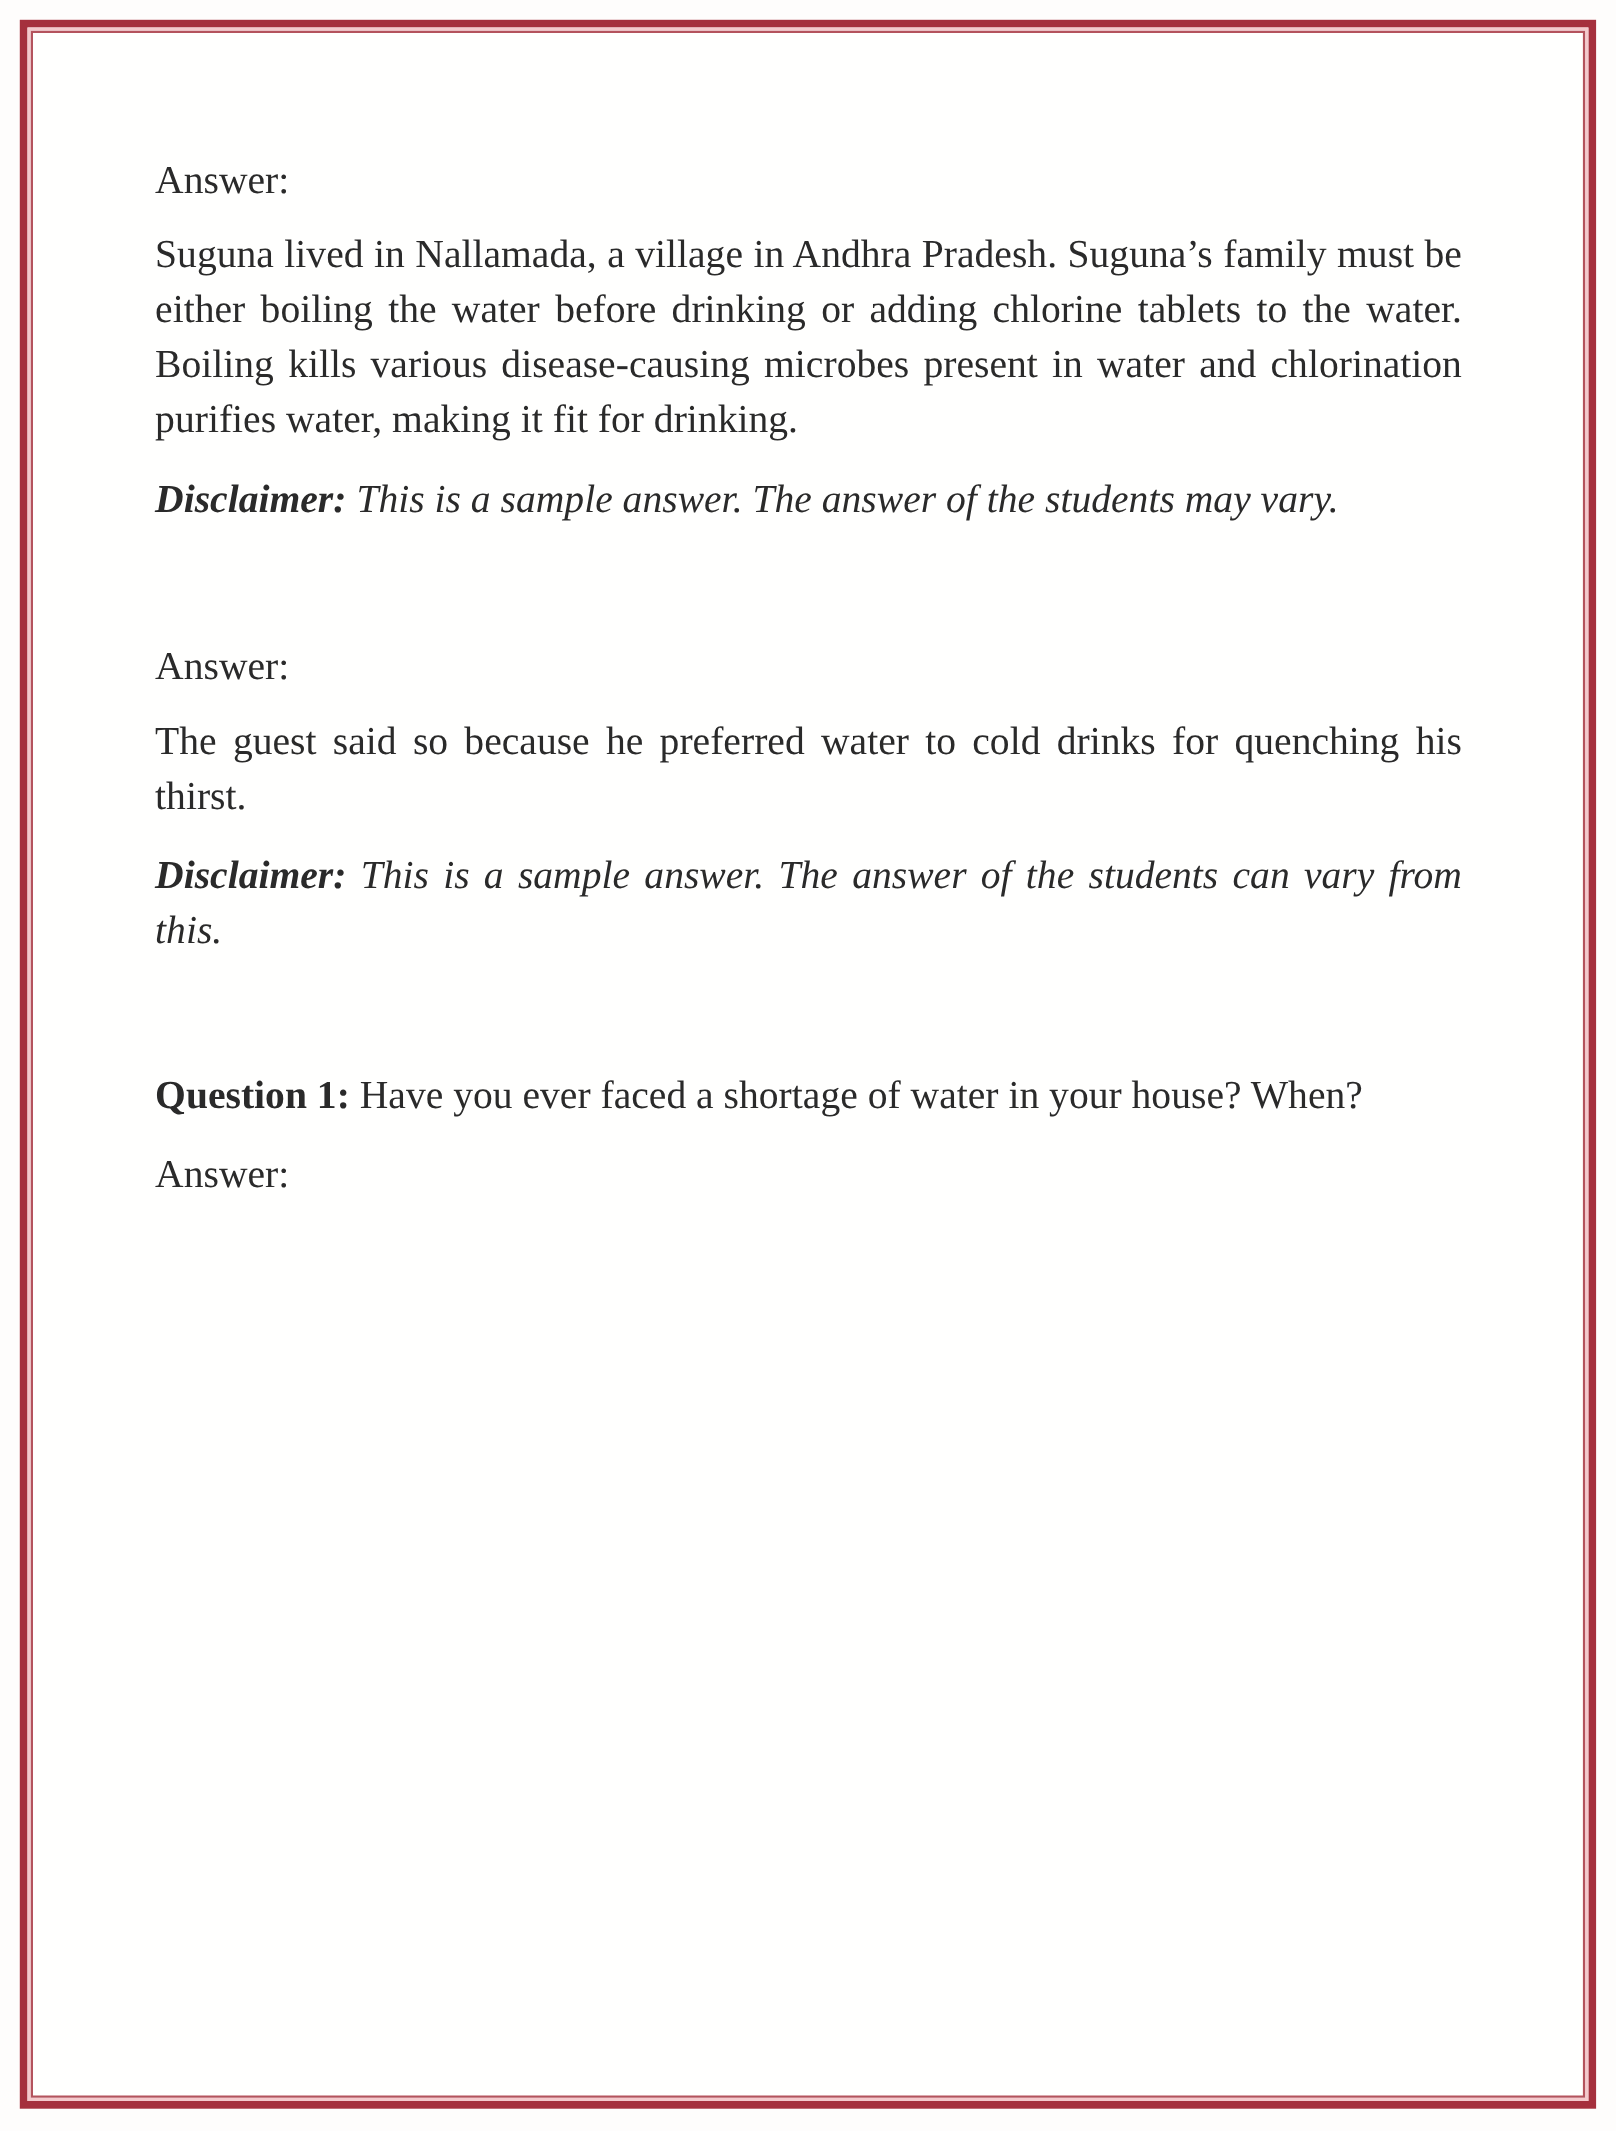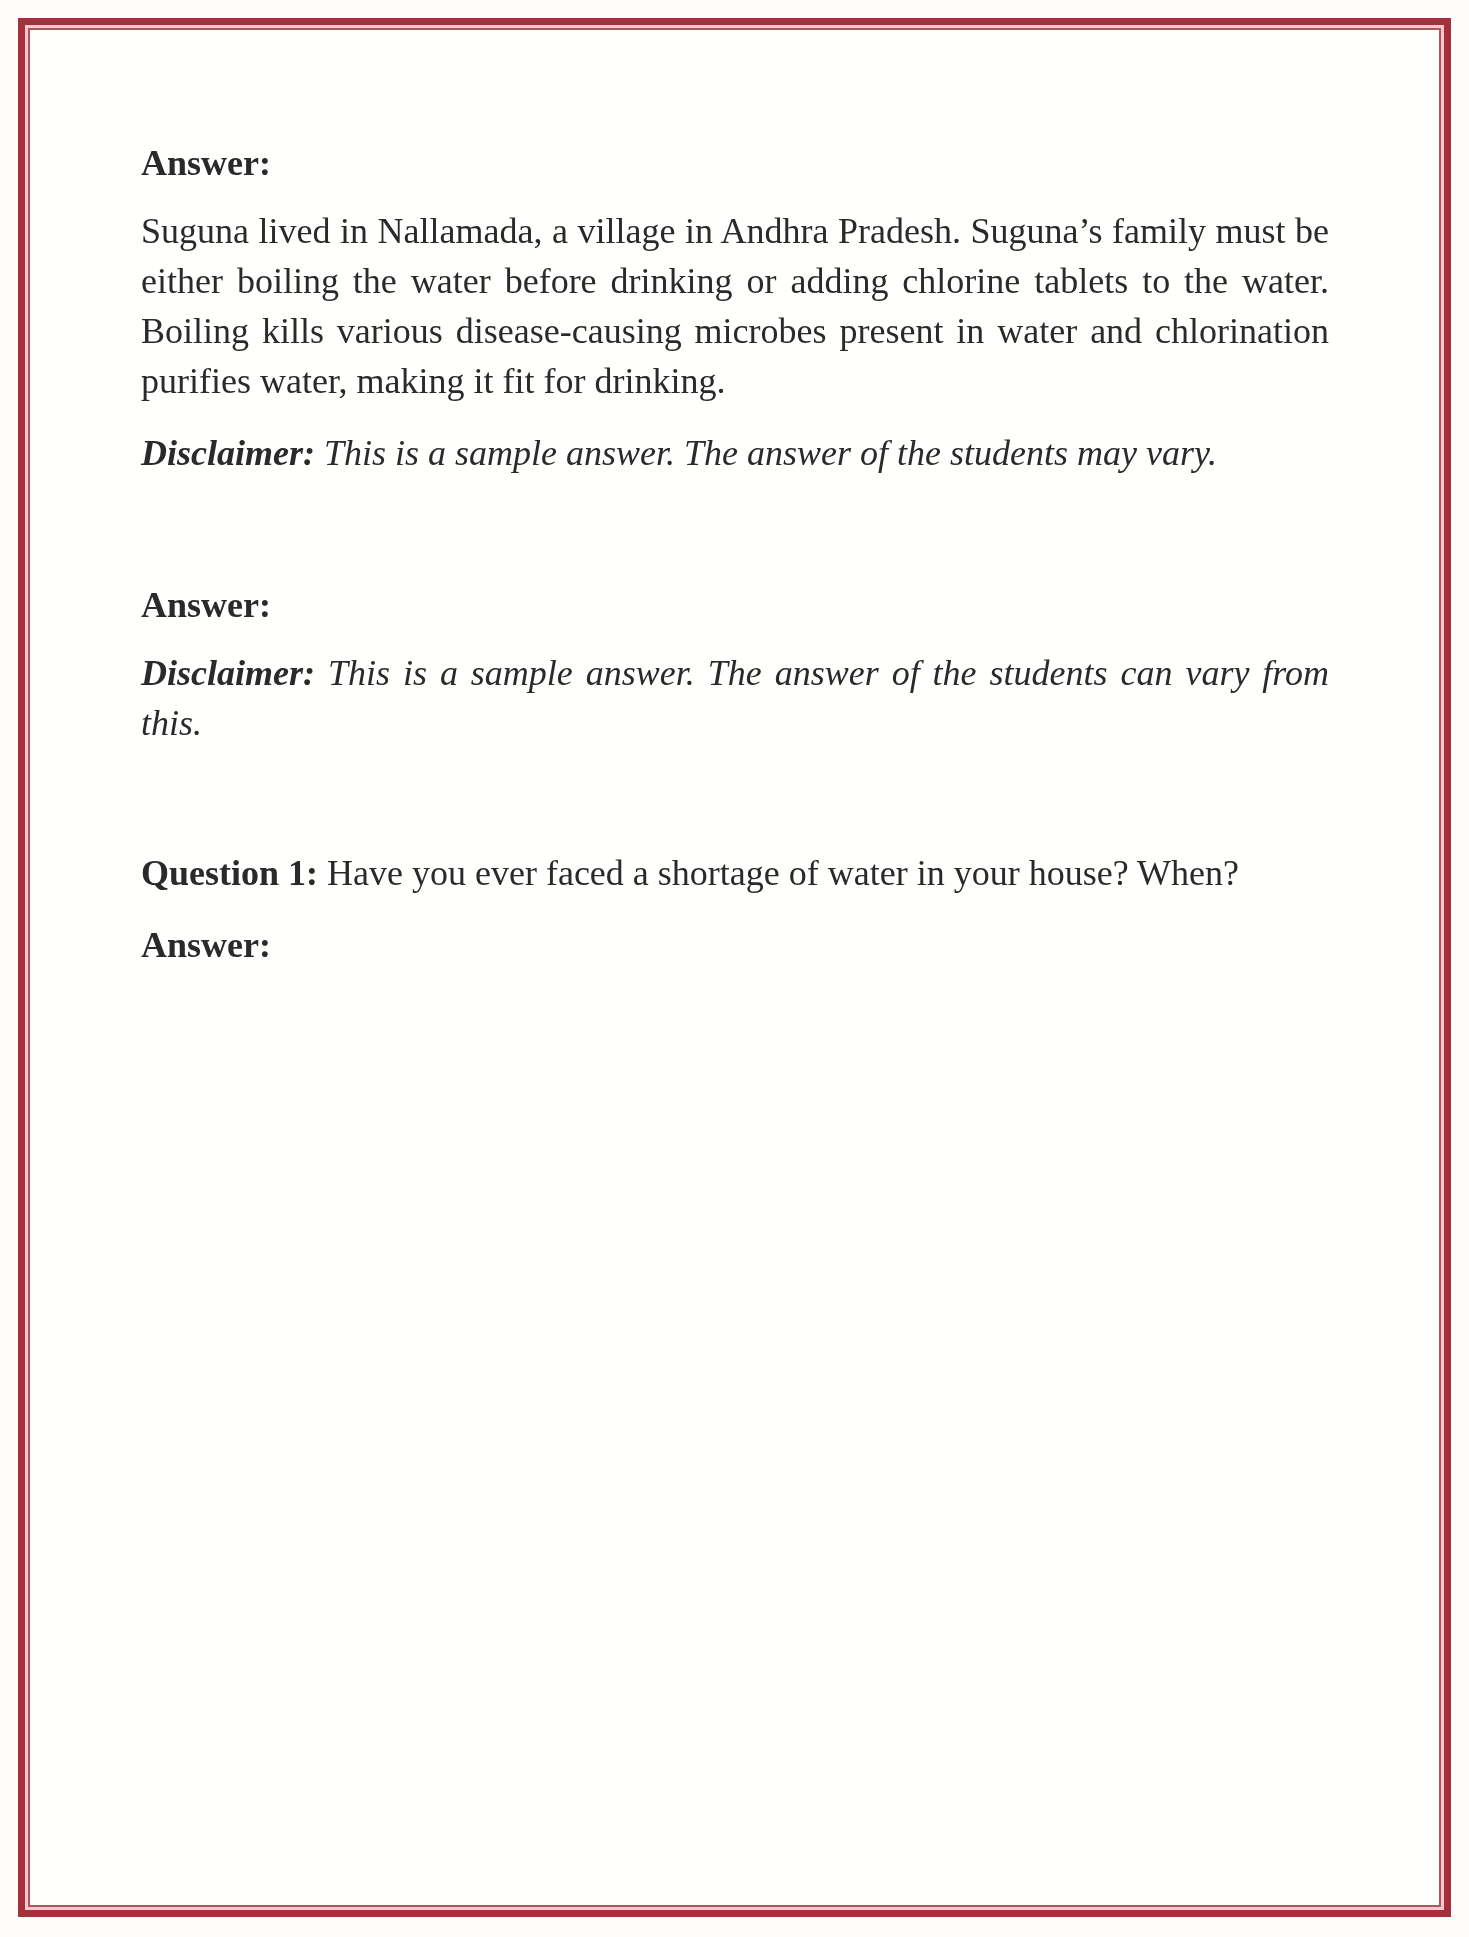--- a/index.html
+++ b/index.html
@@ -52,21 +52,21 @@
       line-height: 50px;
     }
     .block {
       margin: 0;
       text-align: justify;
     }
     .block b {
       font-weight: bold;
     }
     .q { margin-bottom: 22px; }
-    .ans-label { font-weight: bold; margin-bottom: 18px; }
+    .ans-label { font-weight: normal; margin-bottom: 18px; }
     .ans-text { margin-bottom: 22px; }
     .disclaimer { font-style: italic; }
     .disclaimer b { font-style: italic; }
     .spacer-lg { height: 102px; }
     .spacer-xl { height: 100px; }
     .page-heading {
       text-align: center;
       font-weight: bold;
       margin-bottom: 22px;
     }
@@ -83,20 +83,21 @@
   <section>
     <p class="block ans-label">Answer:</p>
     <p class="block ans-text">Suguna lived in Nallamada, a village in Andhra Pradesh. Suguna’s family must be either boiling the water before drinking or adding chlorine tablets to the water. Boiling kills various disease-causing microbes present in water and chlorination purifies water, making it fit for drinking.</p>
     <p class="block disclaimer"><b>Disclaimer:</b><span> This is a sample answer. The answer of the students may vary.</span></p>
   </section>
 
   <div class="spacer-lg"></div>
 
   <section>
     <p class="block ans-label">Answer:</p>
+    <p class="block ans-text">The guest said so because he preferred water to cold drinks for quenching his thirst.</p>
     <p class="block disclaimer"><b>Disclaimer:</b><span> This is a sample answer. The answer of the students can vary from this.</span></p>
   </section>
 
   <div class="spacer-xl"></div>
 
 
   <section>
     <p class="block q"><b>Question 1:</b><span> Have you ever faced a shortage of water in your house? When?</span></p>
     <p class="block ans-label">Answer:</p>
   </section>

